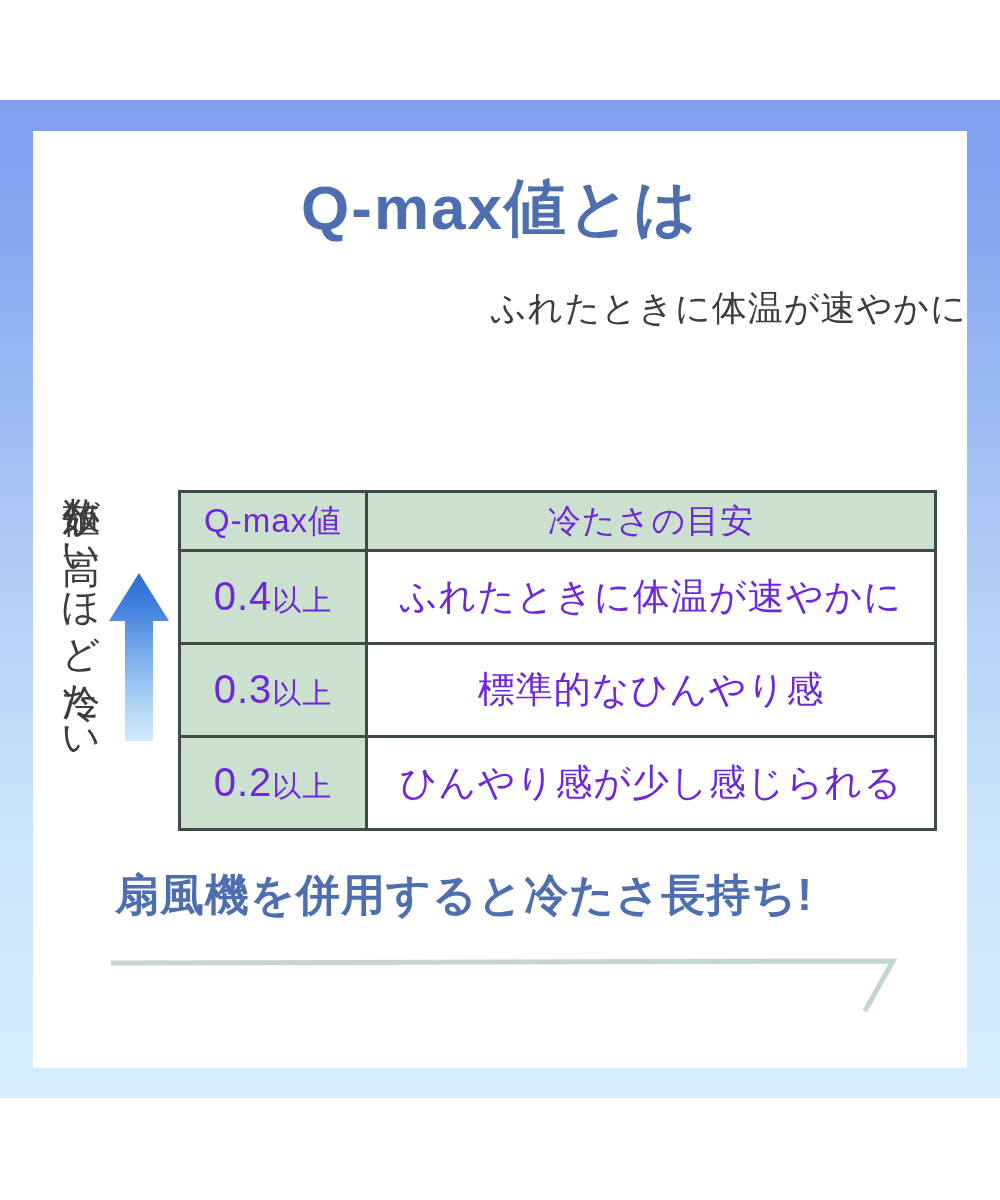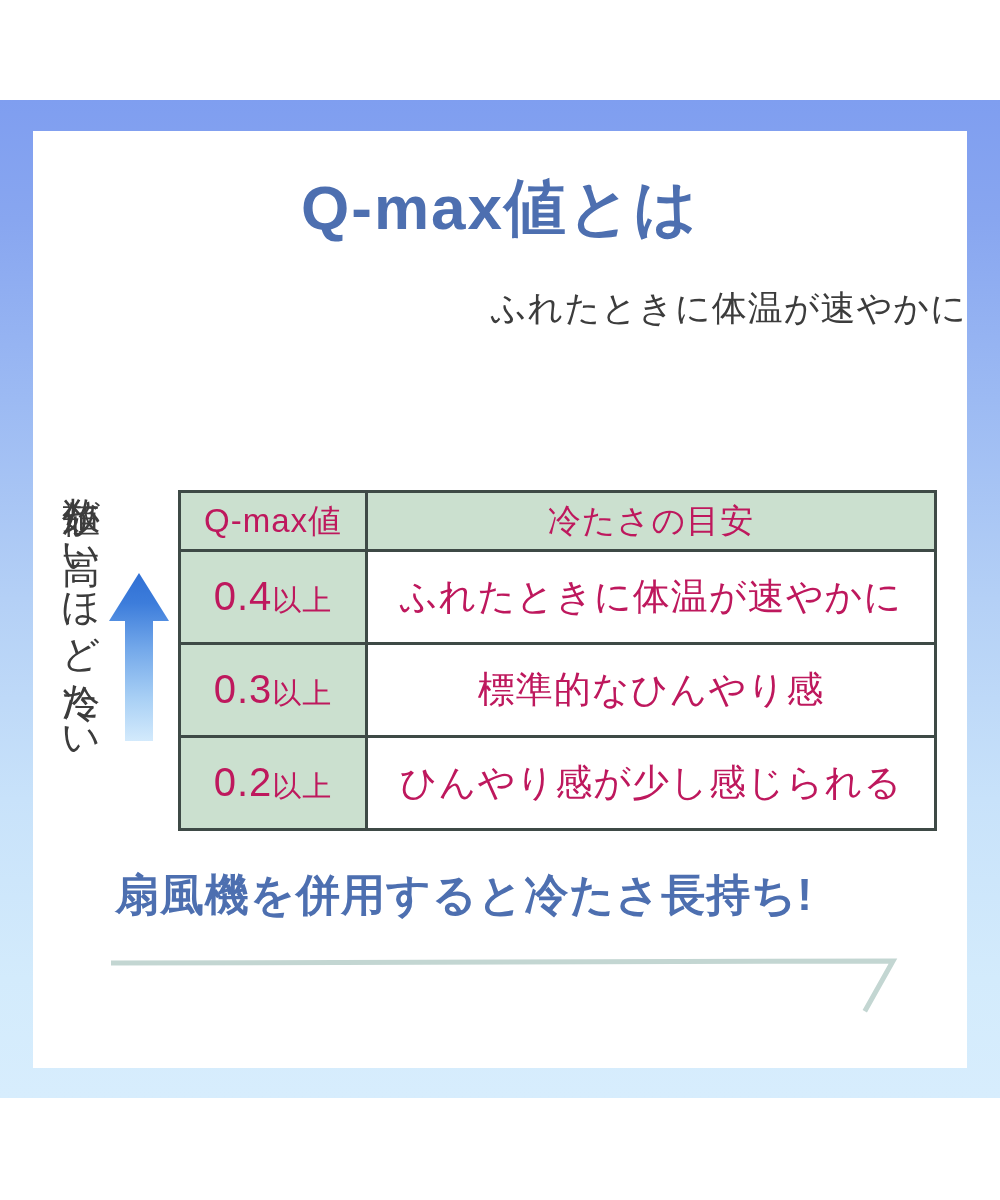--- a/index.html
+++ b/index.html
@@ -109,21 +109,21 @@
     top: 359px;
     width: 750px;
     border-collapse: collapse;
     table-layout: fixed;
   }
   .qtable td, .qtable th {
     border: 3px solid #3e4a46;
     padding: 0;
     text-align: center;
     vertical-align: middle;
-    color: #be185d;
+    color: #6d28d9;
     font-weight: normal;
   }
   .col-val  { width: 184px; }
   .col-desc { width: 566px; }
 
   .qtable thead th {
     background: #cbe0cf;
     height: 56px;
     font-size: 33px;
     letter-spacing: 1px;

